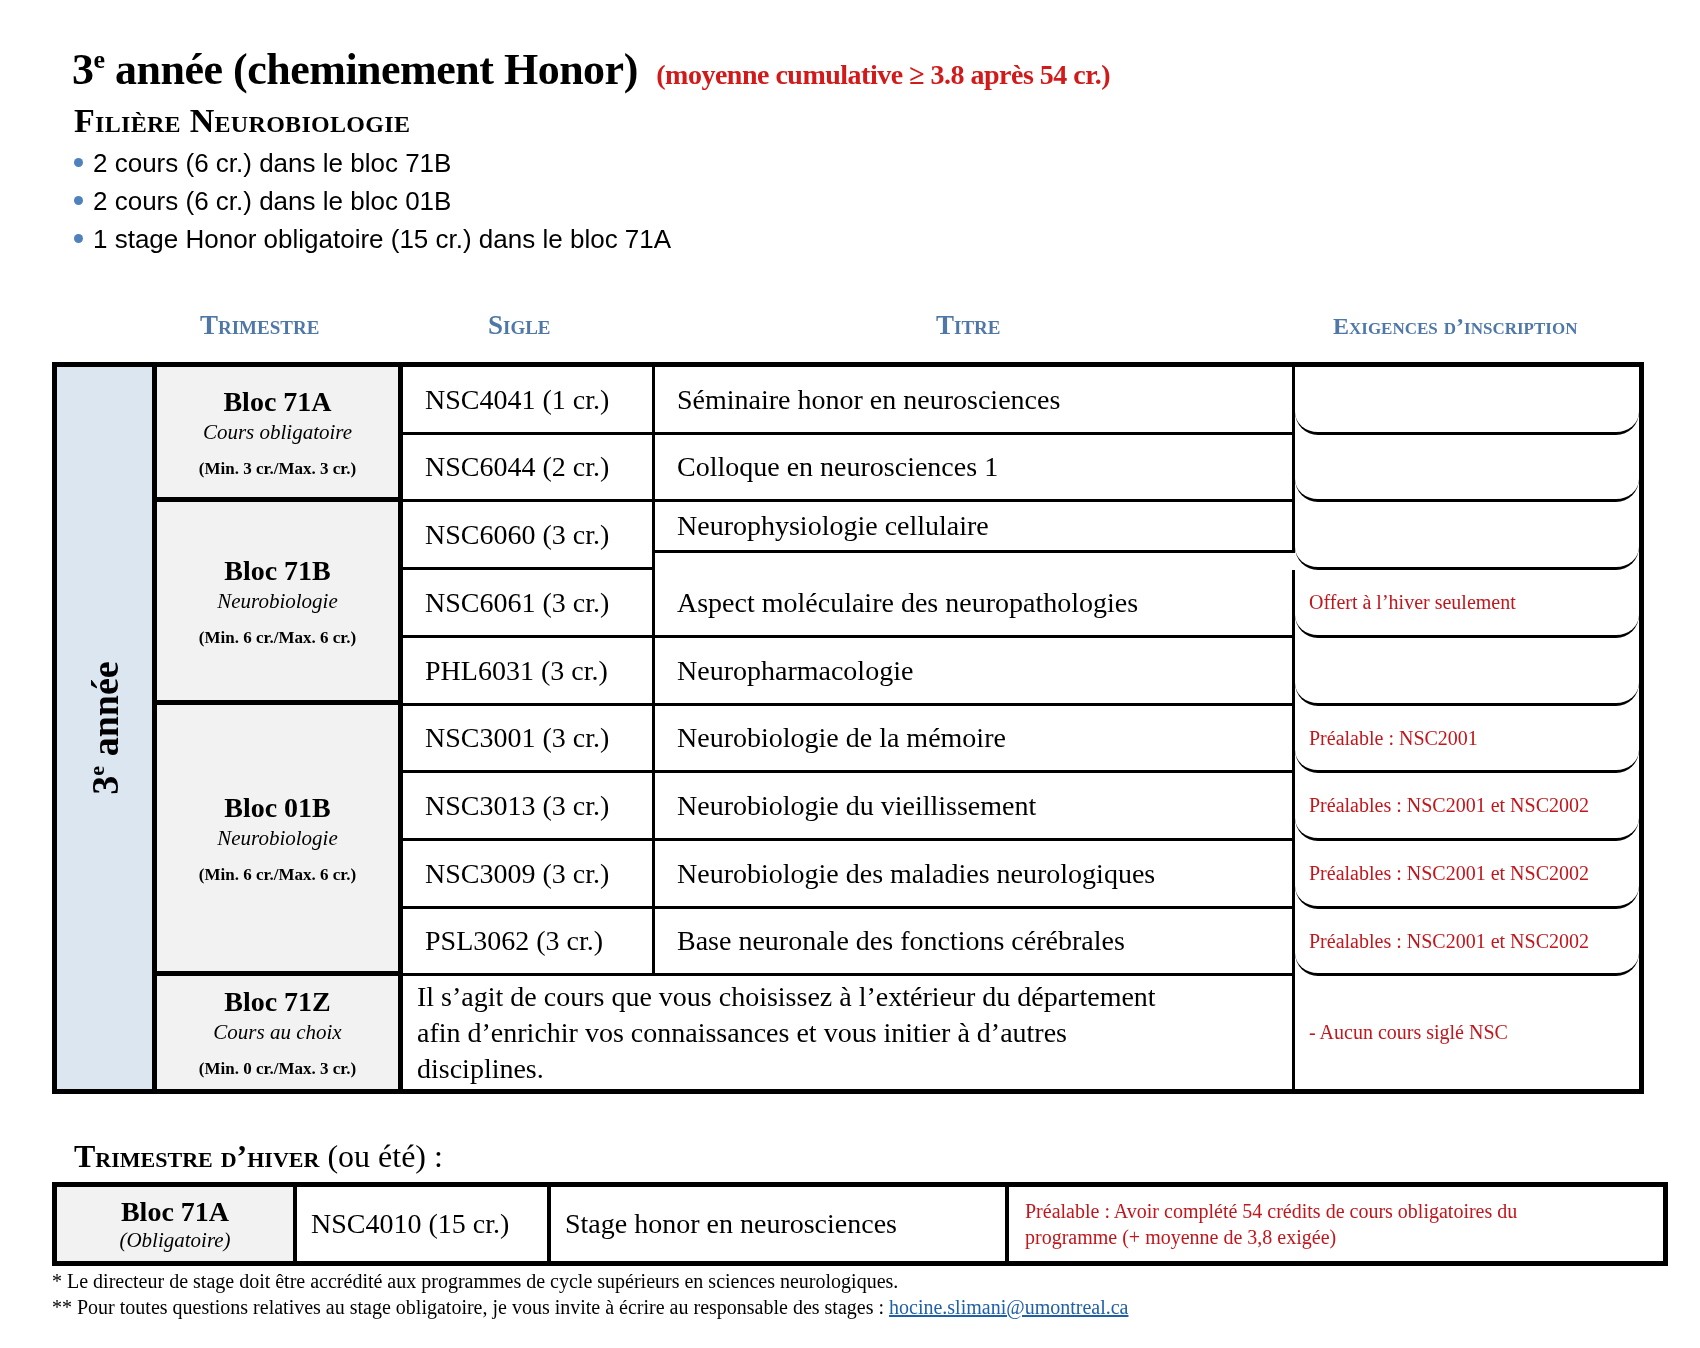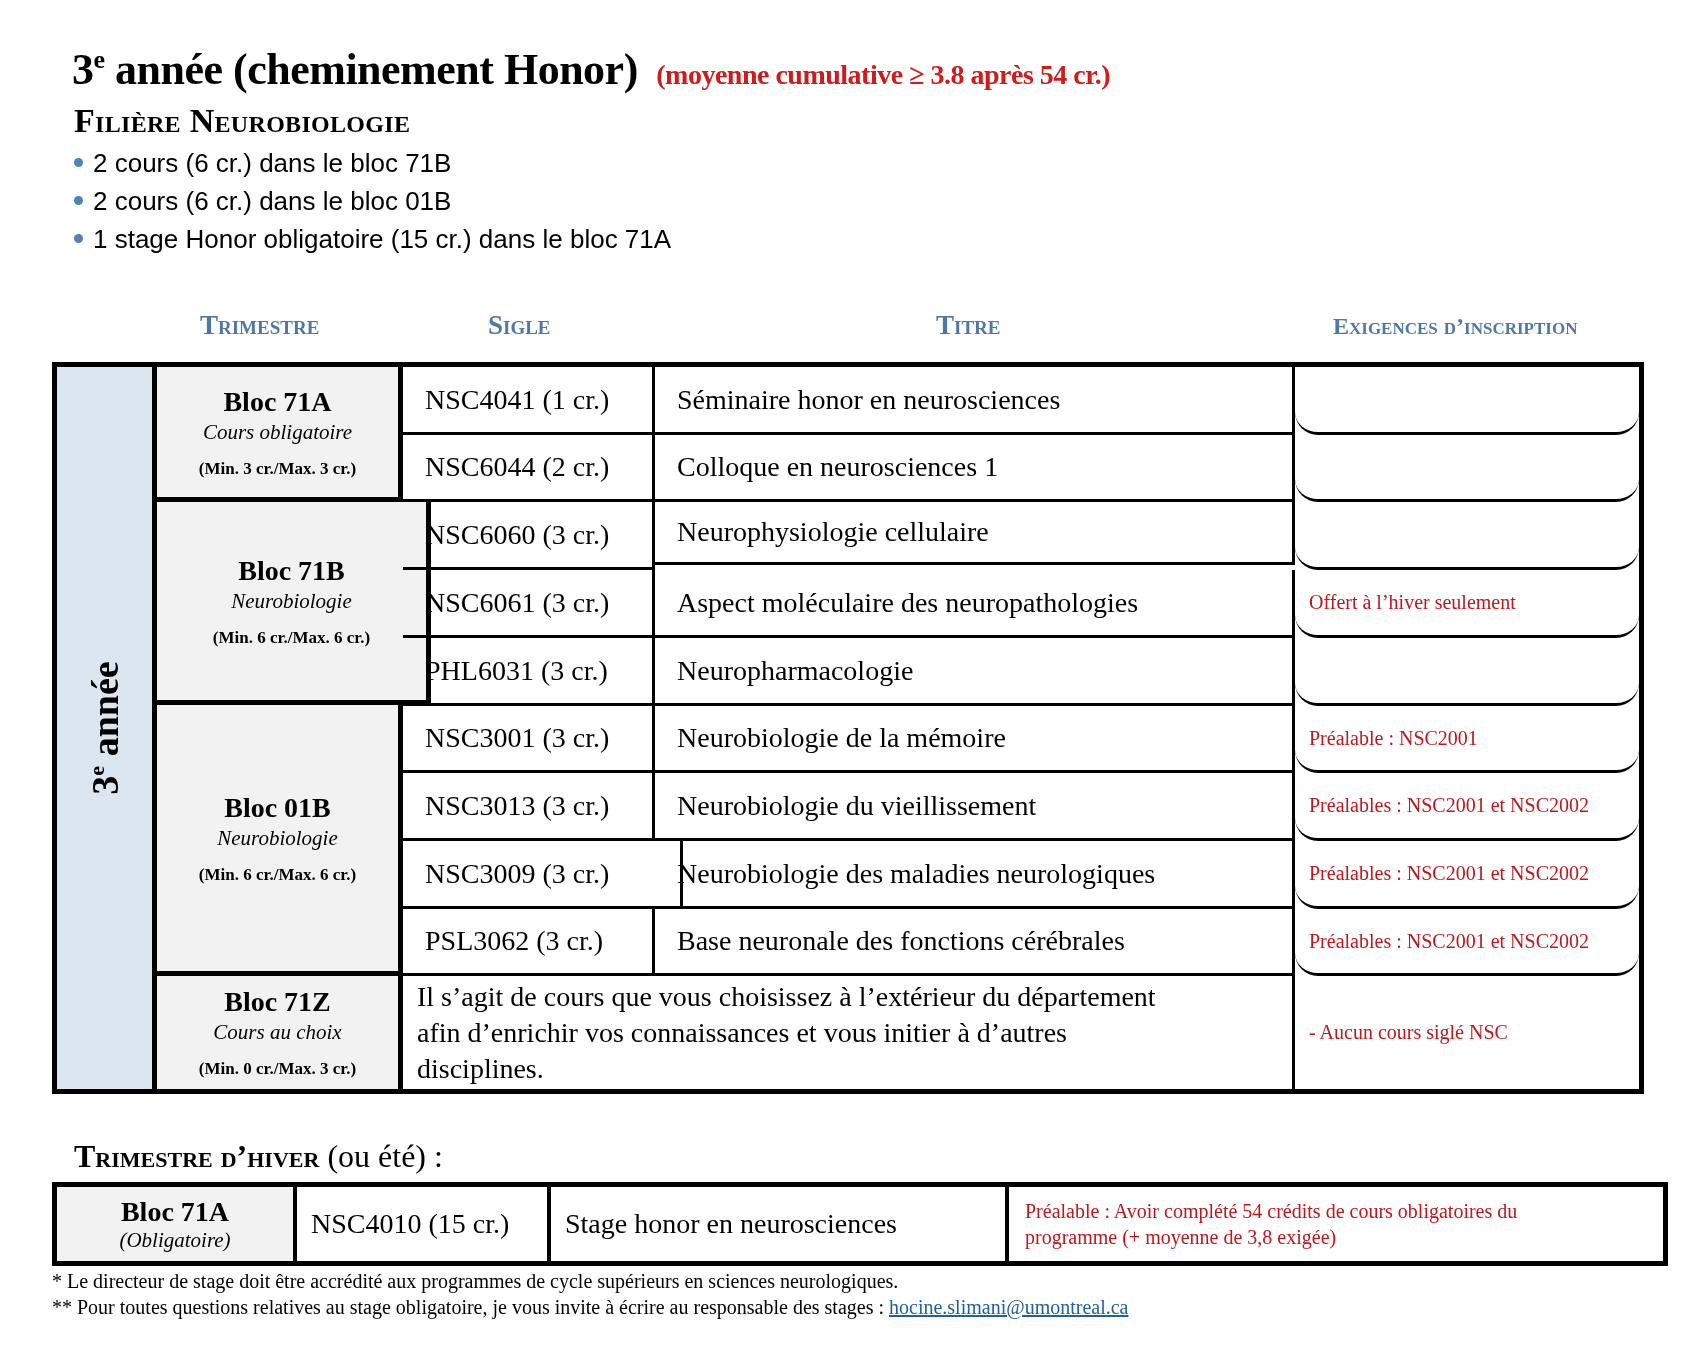--- a/index.html
+++ b/index.html
@@ -74,21 +74,21 @@
 <div class="abs main-table">
   <div class="cell year-col">
     <div class="year-label"><span>3</span><sup>e</sup><span> année</span></div>
   </div>
 
   <div class="cell bloc" style="left:100px; top:0; width:246px; height:135px;">
     <div class="name">Bloc 71A</div>
     <div class="kind">Cours obligatoire</div>
     <div class="minmax">(Min. 3 cr./Max. 3 cr.)</div>
   </div>
-  <div class="cell bloc" style="left:100px; top:135px; width:274px; height:203px;">
+  <div class="cell bloc" style="left:100px; top:135px; width:246px; height:203px;">
     <div class="name">Bloc 71B</div>
     <div class="kind">Neurobiologie</div>
     <div class="minmax">(Min. 6 cr./Max. 6 cr.)</div>
   </div>
   <div class="cell bloc" style="left:100px; top:338px; width:246px; height:271px;">
     <div class="name">Bloc 01B</div>
     <div class="kind">Neurobiologie</div>
     <div class="minmax">(Min. 6 cr./Max. 6 cr.)</div>
   </div>
   <div class="cell bloc last" style="left:100px; top:609px; width:246px; height:113px;">
@@ -98,35 +98,35 @@
   </div>
 
   <div id="course-rows">
       <div class="cell sigle" style="left: 346px; top: 0px; width: 252px; height: 68px;">NSC4041 (1 cr.)</div>
       <div class="cell titre" style="left: 598px; top: 0px; width: 640px; height: 68px;">Séminaire honor en neurosciences</div>
       <div class="cell exig exig-col" style="left: 1238px; top: 0px; width: 344px; height: 68px;"></div>
       <div class="cell sigle" style="left: 346px; top: 68px; width: 252px; height: 67px;">NSC6044 (2 cr.)</div>
       <div class="cell titre" style="left: 598px; top: 68px; width: 640px; height: 67px;">Colloque en neurosciences 1</div>
       <div class="cell exig exig-col" style="left: 1238px; top: 68px; width: 344px; height: 67px;"></div>
       <div class="cell sigle" style="left: 346px; top: 135px; width: 252px; height: 68px;">NSC6060 (3 cr.)</div>
-      <div class="cell titre" style="left: 598px; top: 135px; width: 640px; height: 63px;">Neurophysiologie cellulaire</div>
+      <div class="cell titre" style="left: 598px; top: 135px; width: 640px; height: 51px;">Neurophysiologie cellulaire</div>
       <div class="cell exig exig-col" style="left: 1238px; top: 135px; width: 344px; height: 68px;"></div>
       <div class="cell sigle" style="left: 346px; top: 203px; width: 252px; height: 68px;">NSC6061 (3 cr.)</div>
       <div class="cell titre" style="left: 598px; top: 203px; width: 640px; height: 68px;">Aspect moléculaire des neuropathologies</div>
       <div class="cell exig exig-col" style="left: 1238px; top: 203px; width: 344px; height: 68px;">Offert à l’hiver seulement</div>
       <div class="cell sigle" style="left: 346px; top: 271px; width: 252px; height: 68px;">PHL6031 (3 cr.)</div>
       <div class="cell titre" style="left: 598px; top: 271px; width: 640px; height: 68px;">Neuropharmacologie</div>
       <div class="cell exig exig-col" style="left: 1238px; top: 271px; width: 344px; height: 68px;"></div>
       <div class="cell sigle" style="left: 346px; top: 339px; width: 252px; height: 67px;">NSC3001 (3 cr.)</div>
       <div class="cell titre" style="left: 598px; top: 339px; width: 640px; height: 67px;">Neurobiologie de la mémoire</div>
       <div class="cell exig exig-col" style="left: 1238px; top: 339px; width: 344px; height: 67px;">Préalable : NSC2001</div>
       <div class="cell sigle" style="left: 346px; top: 406px; width: 252px; height: 68px;">NSC3013 (3 cr.)</div>
       <div class="cell titre" style="left: 598px; top: 406px; width: 640px; height: 68px;">Neurobiologie du vieillissement</div>
       <div class="cell exig exig-col" style="left: 1238px; top: 406px; width: 344px; height: 68px;">Préalables : NSC2001 et NSC2002</div>
-      <div class="cell sigle" style="left: 346px; top: 474px; width: 280px; height: 68px;">NSC3009 (3 cr.)</div>
+      <div class="cell sigle" style="left: 346px; top: 474px; width: 252px; height: 68px;">NSC3009 (3 cr.)</div>
       <div class="cell titre" style="left: 598px; top: 474px; width: 640px; height: 68px;">Neurobiologie des maladies neurologiques</div>
       <div class="cell exig exig-col" style="left: 1238px; top: 474px; width: 344px; height: 68px;">Préalables : NSC2001 et NSC2002</div>
       <div class="cell sigle" style="left: 346px; top: 542px; width: 252px; height: 67px;">PSL3062 (3 cr.)</div>
       <div class="cell titre" style="left: 598px; top: 542px; width: 640px; height: 67px;">Base neuronale des fonctions cérébrales</div>
       <div class="cell exig exig-col" style="left: 1238px; top: 542px; width: 344px; height: 67px;">Préalables : NSC2001 et NSC2002</div>
     </div>
 
   <div class="cell wide-text" style="left:346px; top:609px; width:892px; height:113px;">
     <div>
       <div>Il s’agit de cours que vous choisissez à l’extérieur du département</div>

